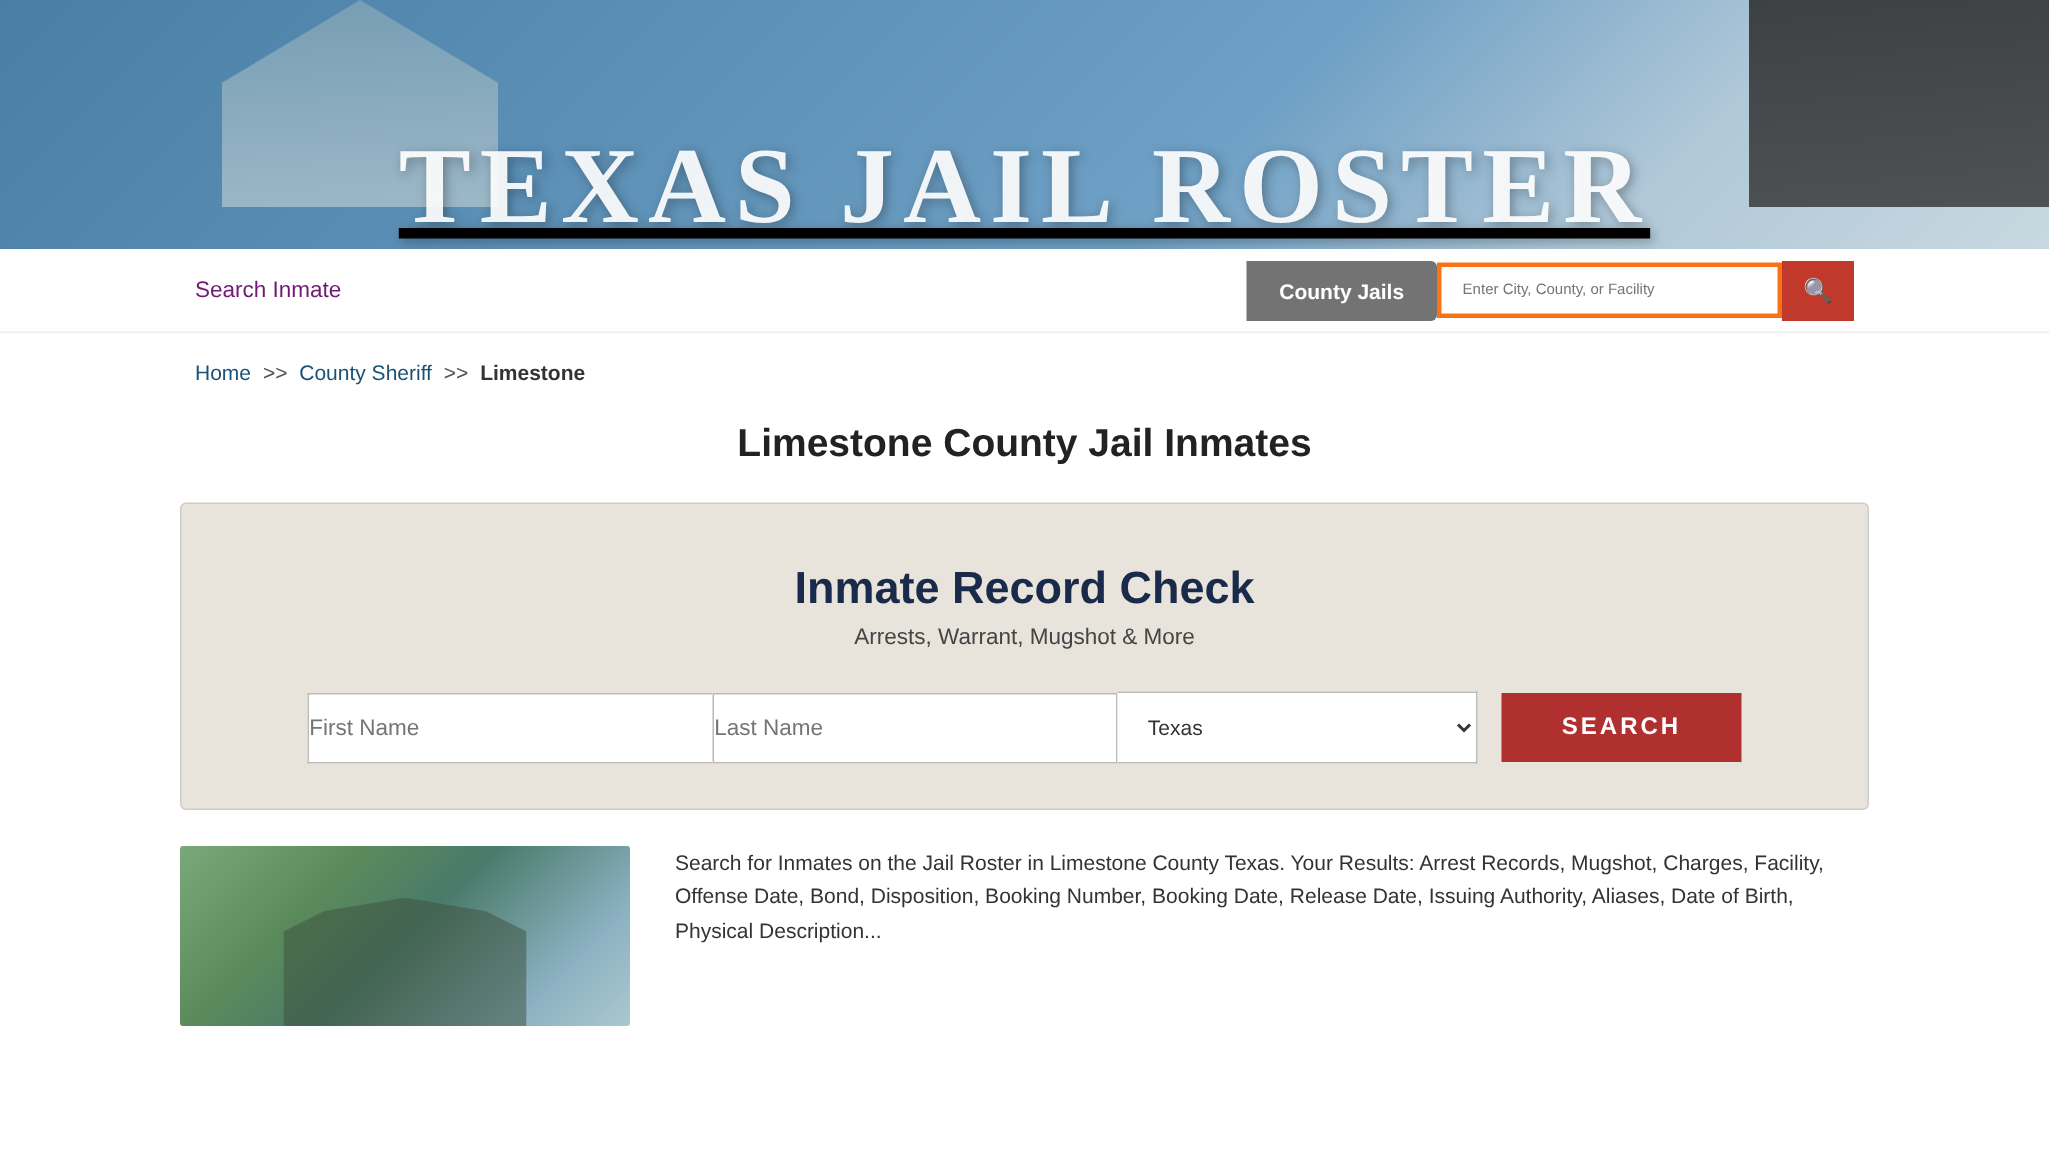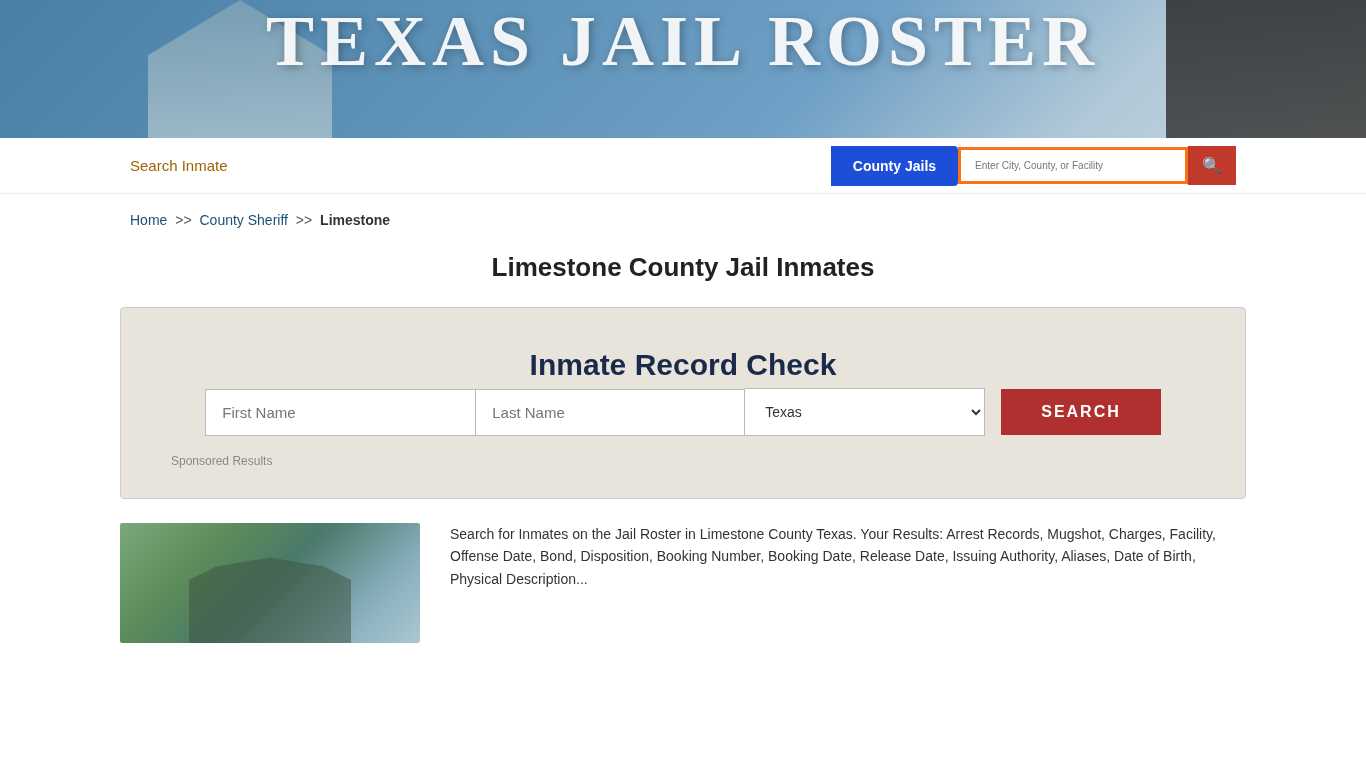--- a/index.html
+++ b/index.html
@@ -1,27 +1,28 @@
 <!DOCTYPE html>
 <html><head>
   <meta charset="utf-8">
   <style>
     * { margin: 0; padding: 0; box-sizing: border-box; }
     body { font-family: Georgia, 'Times New Roman', serif; background: #fff; width: 1366px; min-height: 768px; overflow-x: hidden; }
 
     
     .header-banner {
       width: 1366px;
-      height: 138px;
+      height: 166px;
       background: linear-gradient(135deg, #4a7fa5 0%, #5b8fb5 30%, #6fa0c5 60%, #b0c8d8 80%, #c8d8e0 100%);
       position: relative;
       overflow: hidden;
       display: flex;
-      align-items: flex-start;
+      align-items: flex-end;
       justify-content: center;
+      text-decoration: underline;
     }
     .header-banner .banner-title {
       font-size: 72px;
       font-weight: 700;
       color: rgba(255,255,255,0.92);
       letter-spacing: 6px;
       text-transform: uppercase;
       font-family: 'Palatino Linotype', Palatino, serif;
       text-shadow: 2px 2px 8px rgba(0,0,0,0.3);
       z-index: 2;
@@ -54,41 +55,41 @@
       display: flex;
       align-items: center;
       padding: 0 130px;
       height: 56px;
       background: #fff;
       border-bottom: 1px solid #eee;
     }
     .navbar-left {
       flex: 1;
       font-size: 15px;
-      color: #a16207;
+      color: #701a75;
       font-family: Arial, sans-serif;
     }
     .navbar-right {
       display: flex;
       align-items: center;
       gap: 0;
     }
     .btn-police {
       background: #1a2a4a;
       color: #fff;
       border: none;
       padding: 12px 22px;
       font-size: 14px;
       cursor: pointer;
       font-family: Arial, sans-serif;
       font-weight: 600;
       border-radius: 4px 0 0 4px;
     }
     .btn-county {
-      background: #1d4ed8;
+      background: #737373;
       color: #fff;
       border: none;
       padding: 12px 22px;
       font-size: 14px;
       cursor: pointer;
       font-family: Arial, sans-serif;
       font-weight: 600;
       border-radius: 0 4px 4px 0;
     }
     .search-facility-input {
@@ -156,21 +157,21 @@
       margin-bottom: 28px;
     }
     .search-fields {
       display: flex;
       gap: 0;
       align-items: center;
       justify-content: center;
     }
     .search-fields input[type="text"] {
       border: 1px solid #bbb;
-      padding: 14px 16px;
+      padding: 14px 0;
       font-size: 15px;
       width: 270px;
       outline: none;
       font-family: Arial, sans-serif;
       color: #888;
       background: #fff;
     }
     .search-fields input[type="text"]:first-child {
       border-right: none;
     }
@@ -264,27 +265,27 @@
   <span class="sep">&gt;&gt;</span>
   <a href="#">County Sheriff</a>
   <span class="sep">&gt;&gt;</span>
   <span class="current">Limestone</span>
 </div>
 
 <h1 class="page-title">Limestone County Jail Inmates</h1>
 
 <div class="search-box-container">
   <div class="search-box-title">Inmate Record Check</div>
+  <div class="search-box-subtitle">Arrests, Warrant, Mugshot &amp; More</div>
   <div class="search-fields">
     <input type="text" placeholder="First Name" style="">
     <input type="text" placeholder="Last Name" style="">
     <select id="state-select"><option value="Alabama">Alabama</option><option value="Alaska">Alaska</option><option value="Arizona">Arizona</option><option value="Arkansas">Arkansas</option><option value="California">California</option><option value="Colorado">Colorado</option><option value="Connecticut">Connecticut</option><option value="Delaware">Delaware</option><option value="Florida">Florida</option><option value="Georgia">Georgia</option><option value="Hawaii">Hawaii</option><option value="Idaho">Idaho</option><option value="Illinois">Illinois</option><option value="Indiana">Indiana</option><option value="Iowa">Iowa</option><option value="Kansas">Kansas</option><option value="Kentucky">Kentucky</option><option value="Louisiana">Louisiana</option><option value="Maine">Maine</option><option value="Maryland">Maryland</option><option value="Massachusetts">Massachusetts</option><option value="Michigan">Michigan</option><option value="Minnesota">Minnesota</option><option value="Mississippi">Mississippi</option><option value="Missouri">Missouri</option><option value="Montana">Montana</option><option value="Nebraska">Nebraska</option><option value="Nevada">Nevada</option><option value="New Hampshire">New Hampshire</option><option value="New Jersey">New Jersey</option><option value="New Mexico">New Mexico</option><option value="New York">New York</option><option value="North Carolina">North Carolina</option><option value="North Dakota">North Dakota</option><option value="Ohio">Ohio</option><option value="Oklahoma">Oklahoma</option><option value="Oregon">Oregon</option><option value="Pennsylvania">Pennsylvania</option><option value="Rhode Island">Rhode Island</option><option value="South Carolina">South Carolina</option><option value="South Dakota">South Dakota</option><option value="Tennessee">Tennessee</option><option value="Texas" selected="">Texas</option><option value="Utah">Utah</option><option value="Vermont">Vermont</option><option value="Virginia">Virginia</option><option value="Washington">Washington</option><option value="West Virginia">West Virginia</option><option value="Wisconsin">Wisconsin</option><option value="Wyoming">Wyoming</option></select>
     <button class="search-submit-btn">SEARCH</button>
   </div>
-  <div class="sponsored-label">Sponsored Results</div>
 </div>
 
 <div class="bottom-content">
   <div class="bottom-image">
     <div class="building-silhouette"></div>
   </div>
   <div class="bottom-text">Search for Inmates on the Jail Roster in Limestone County Texas. Your Results: Arrest Records, Mugshot, Charges, Facility, Offense Date, Bond, Disposition, Booking Number, Booking Date, Release Date, Issuing Authority, Aliases, Date of Birth, Physical Description...</div>
 </div>
 
 </body></html>

